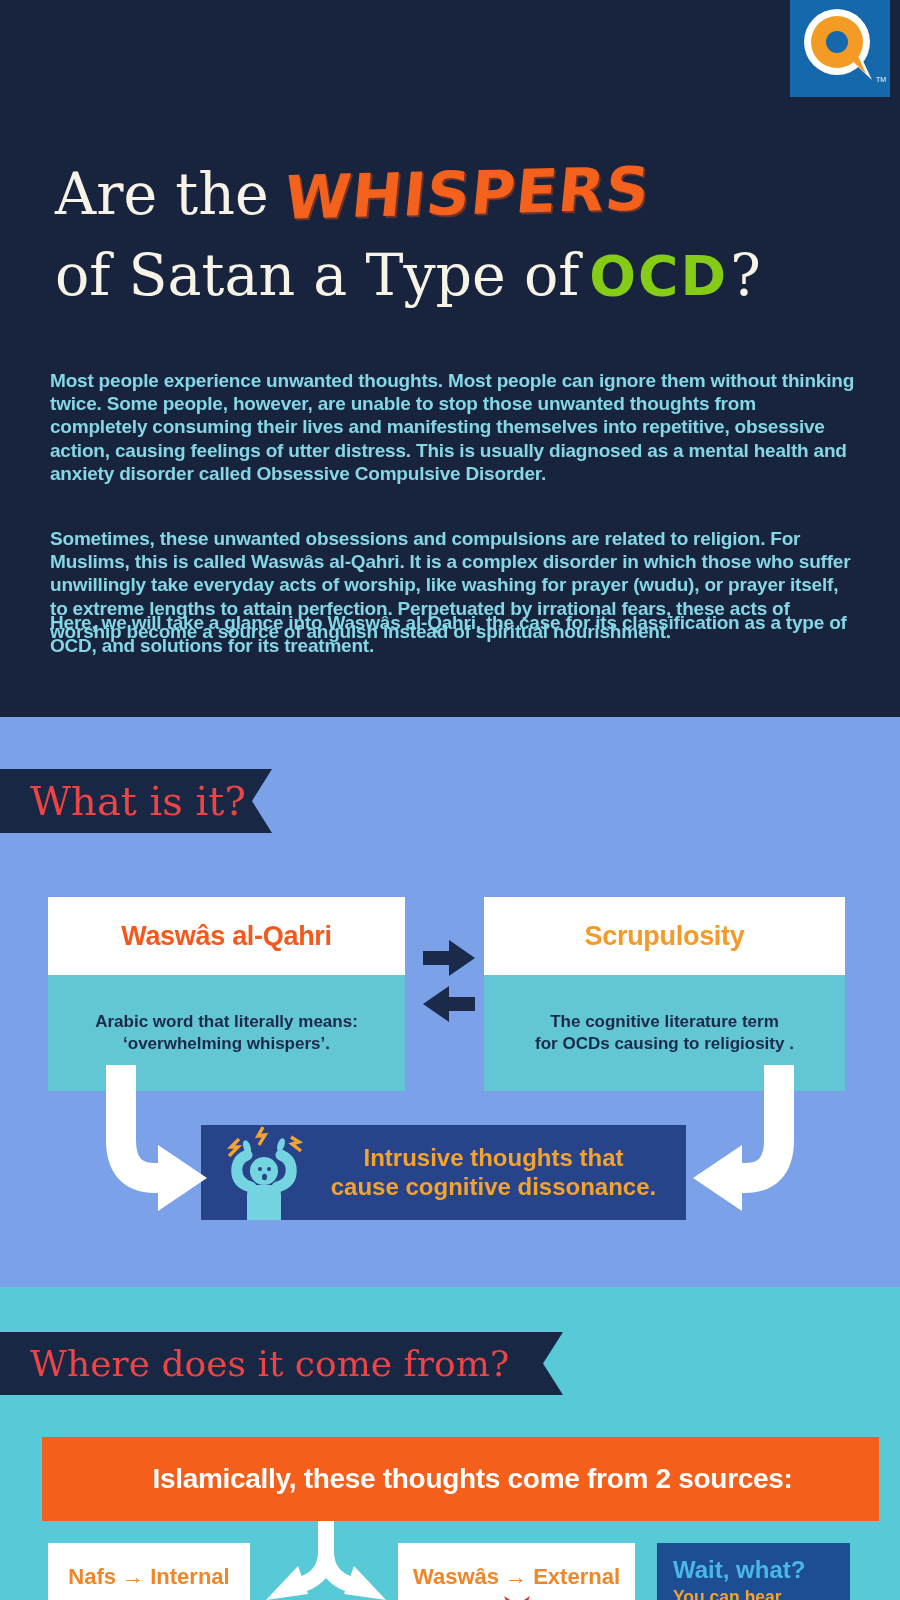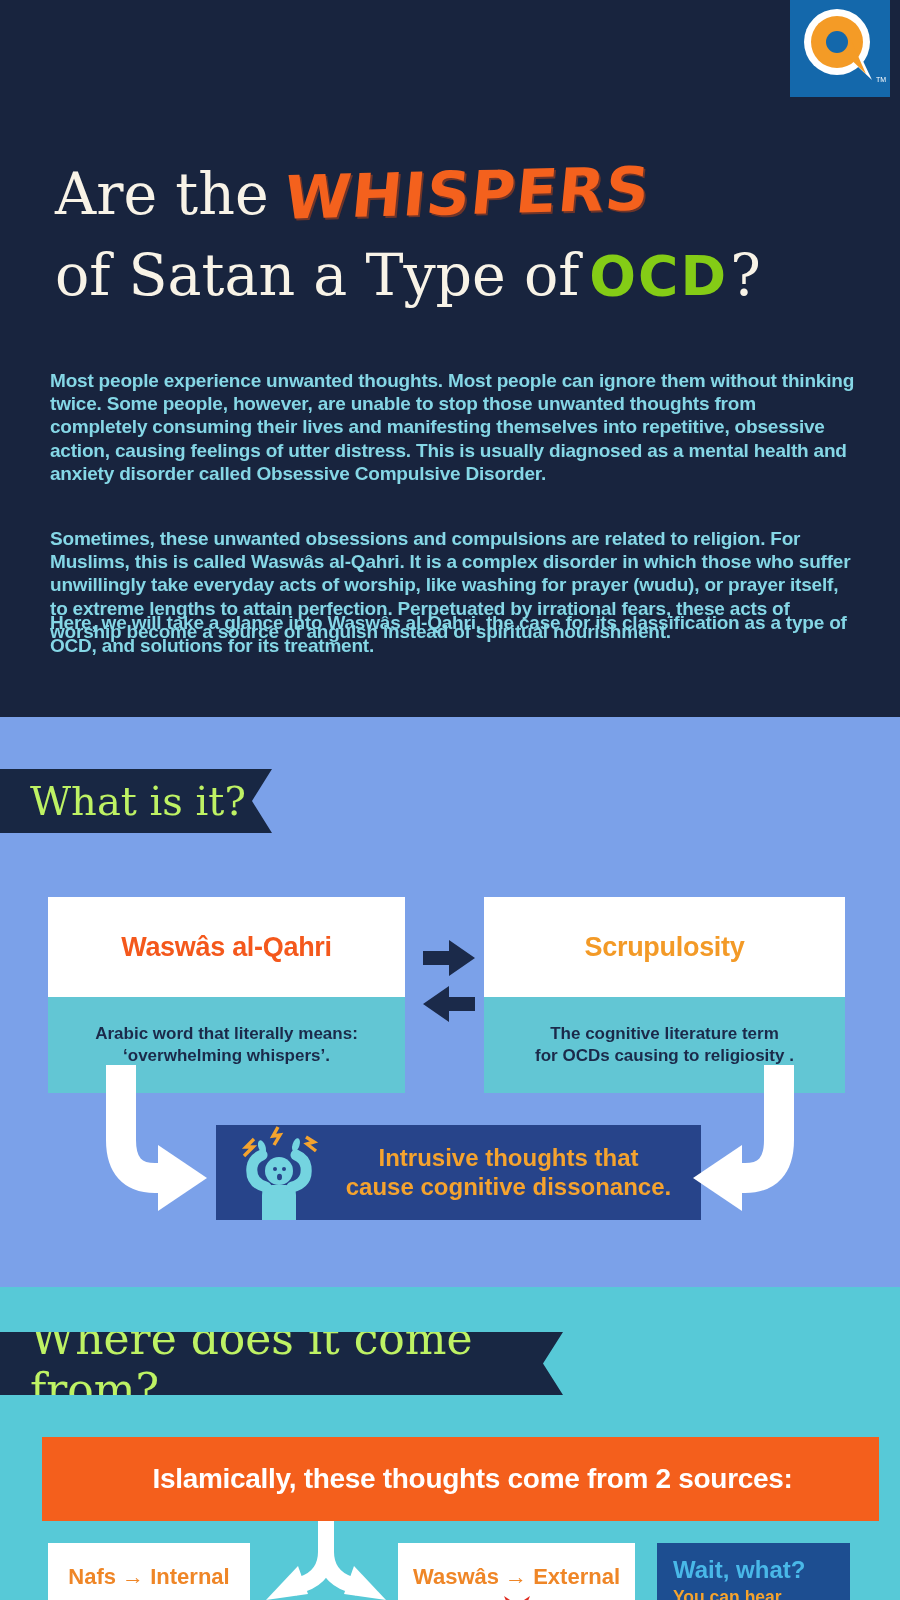--- a/index.html
+++ b/index.html
@@ -21,39 +21,39 @@
     transform:skewX(-7deg) rotate(-1.5deg);text-shadow:2px 2px 0 rgba(214,74,16,.45);}
   .hl-ocd{display:inline-block;font-family:"DejaVu Sans",sans-serif;font-weight:800;
     color:#84cc16;font-size:55px;letter-spacing:2px;margin:0 2px 0 10px;}
 
   
   .para{position:absolute;left:50px;width:806px;color:#85d7e6;font-size:19px;
         line-height:1.22;font-weight:700;letter-spacing:-0.2px;}
   .para1{top:350px;} .para2{top:479px;margin-top:48px;} .para3{top:592px;}
 
   
-  .ribbon{position:absolute;left:0;background:#182743;color:#bef264;
+  .ribbon{position:absolute;left:0;background:#182743;color:#ef4444;
     font-family:"DejaVu Serif",serif;display:flex;align-items:center;
     padding-left:30px;box-sizing:border-box;
     clip-path:polygon(0 0,100% 0,calc(100% - 20px) 50%,100% 100%,0 100%);}
   .ribbon1{top:769px;width:272px;height:64px;font-size:40px;}
-  .ribbon2{top:1332px;width:563px;height:63px;font-size:44px;}
+  .ribbon2{top:1332px;width:563px;height:63px;font-size:36px;}
 
   
   .card{position:absolute;top:897px;}
   .card1{left:48px;width:357px;} .card2{left:484px;width:361px;}
-  .card-head{height:100px;background:#ffffff;display:flex;align-items:center;
+  .card-head{height:78px;background:#ffffff;display:flex;align-items:center;
     justify-content:center;font-weight:700;font-size:27px;letter-spacing:-0.3px;}
   .card1 .card-head{color:#f4581c;} .card2 .card-head{color:#f39a27;}
-  .card-body{height:96px;background:#62c6d4;display:flex;flex-direction:column;
+  .card-body{height:116px;background:#62c6d4;display:flex;flex-direction:column;
     align-items:center;justify-content:center;color:#1b2a4a;font-weight:700;
     font-size:17px;line-height:1.3;text-align:center;}
 
   
-  .result-box{position:absolute;left:216px;top:1125px;width:485px;height:95px;
+  .result-box{position:absolute;left:201px;top:1125px;width:485px;height:95px;
     background:#27448a;display:flex;align-items:center;}
   .result-icon{width:104px;height:95px;margin-left:10px;flex:0 0 auto;}
   .result-text{flex:1;text-align:center;color:#f5a32e;font-weight:700;font-size:24px;
     line-height:1.18;padding-right:14px;}
 
   
   .banner-orange{position:absolute;left:42px;top:1437px;width:813px;height:84px;
     background:#f45f1c;color:#ffffff;display:flex;align-items:center;justify-content:center;
     font-weight:700;font-size:28px;letter-spacing:-0.3px;padding-left:24px;}
 

